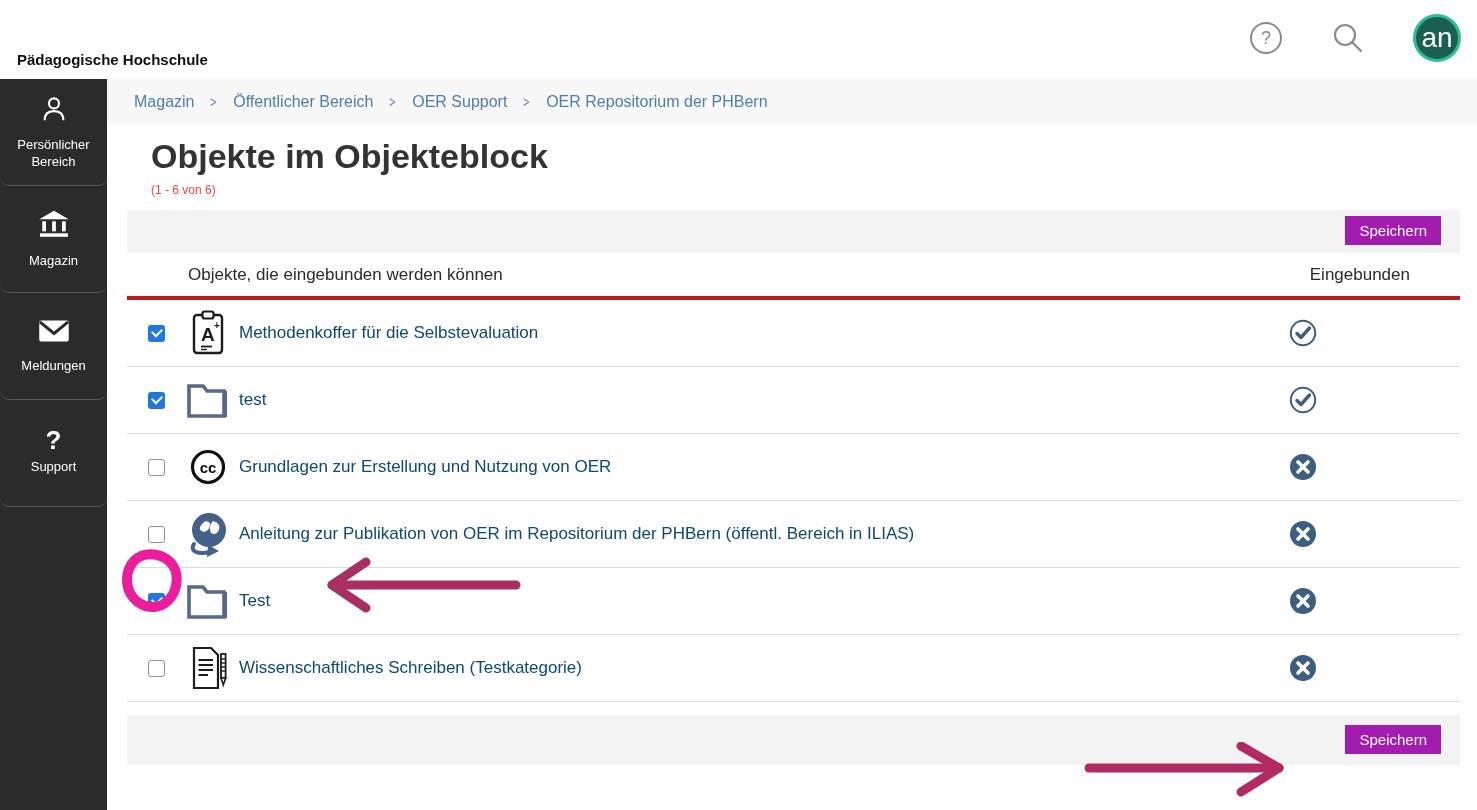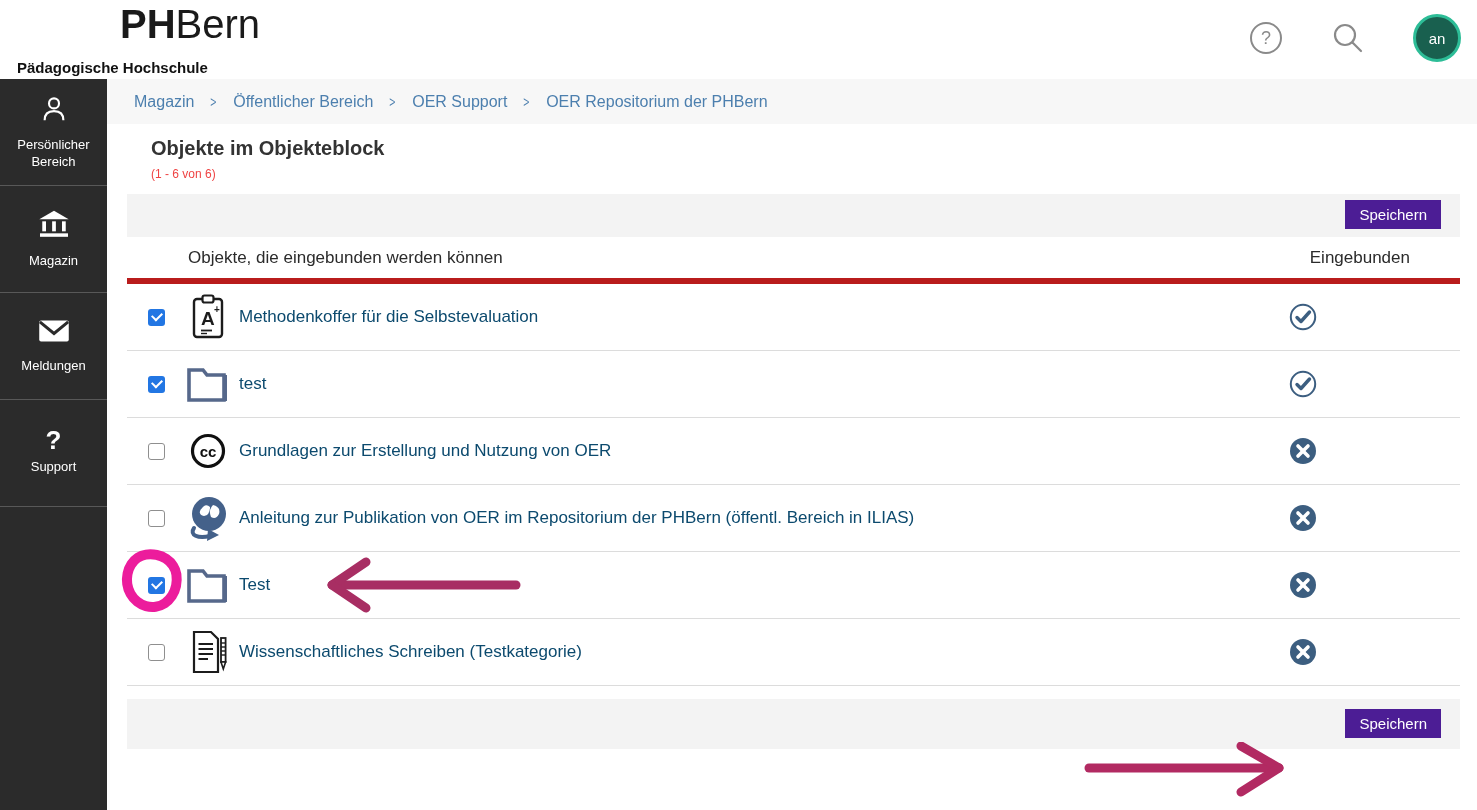--- a/index.html
+++ b/index.html
@@ -4,50 +4,50 @@
 <style>
   * { margin:0; padding:0; box-sizing:border-box; }
   html,body { width:1477px; height:810px; overflow:hidden; background:#fff;
     font-family:"Liberation Sans", sans-serif; color:#2b2b2b; }
 
   
   .header { position:relative; height:79px; background:#fff; }
   .logo-main { position:absolute; left:120px; top:2px; font-size:40px; letter-spacing:0; color:#1a1a1a; }
   .logo-main .bold { font-weight:700; }
   .logo-main .light { font-weight:400; }
-  .logo-sub { position:absolute; left:17px; top:51px; font-size:15px; font-weight:700; color:#111;margin-top:8px; }
+  .logo-sub { position:absolute; left:17px; top:51px; font-size:15px; font-weight:700; color:#111; }
   .header-right { position:absolute; right:16px; top:14px; display:flex; align-items:center; gap:48px; }
   .icon-btn { width:34px; height:34px; display:flex; align-items:center; justify-content:center; cursor:pointer; }
   .avatar { width:48px; height:48px; border-radius:50%; background:#19604f; border:3px solid #2dbd97;
-    color:#fff; font-size:15px; display:flex; align-items:center; justify-content:center; cursor:pointer; }
+    color:#fff; font-size:28px; display:flex; align-items:center; justify-content:center; cursor:pointer; }
 
   
   .sidebar { position:absolute; left:0; top:79px; width:107px; height:731px; background:#2b2b2b; }
   .side-item { height:107px; border-bottom:1px solid #585858; display:flex; flex-direction:column;
     align-items:center; justify-content:center; gap:9px; color:#fff; font-size:13px; text-align:center;
-    cursor:pointer; padding:0 4px; line-height:1.25; }
+    cursor:pointer; padding:0 4px; line-height:1.25;border-radius:9px; }
   .side-item .qmark { font-size:26px; font-weight:700; line-height:20px; }
 
   
   .main { position:absolute; left:107px; top:79px; width:1370px; height:731px; background:#fff; }
   .breadcrumb { height:45px; background:#f7f7f7; display:flex; align-items:center; padding-left:27px;
     font-size:16px; gap:15px; }
   .breadcrumb a { color:#4c7fae; text-decoration:none; cursor:pointer; }
   .crumb-sep { color:#4c7fae; font-size:15px; transform:scaleX(.7); font-weight:400; }
 
   .title-block { padding:13px 0 0 44px; }
-  .page-title { font-size:20px; font-weight:700; color:#333; }
+  .page-title { font-size:34px; font-weight:700; color:#333; }
   .pagination { font-size:12px; color:#ef4444; margin-top:7px; }
 
   .bar { margin:13px 17px 0 20px; height:43px; background:#f3f3f3; position:relative; }
-  .save-btn { position:absolute; right:19px; top:6px; background:#4c1d95; color:#fff; border:none;
+  .save-btn { position:absolute; right:19px; top:6px; background:#a21caf; color:#fff; border:none;
     font-size:15px; font-family:"Liberation Sans",sans-serif; padding:6px 14px; cursor:pointer; }
 
   .table { margin:0 17px 0 20px; position:relative; }
-  .thead { height:47px; display:flex; align-items:center; border-bottom:6px solid #b91c1c;
+  .thead { height:47px; display:flex; align-items:center; border-bottom:4px solid #b91c1c;
     font-size:17px; color:#2b2b2b; position:relative; }
   .thead .col-obj { padding-left:61px; }
   .thead .col-emb { position:absolute; right:50px; }
 
   .trow { height:67px; border-bottom:1px solid #dcdcdc; position:relative; display:flex; align-items:center; }
   .cb { position:absolute; left:21px; width:17px; height:17px; border-radius:3px; cursor:pointer; }
   .cb.checked { background:#2276e3; }
   .cb.checked::after { content:""; position:absolute; left:4px; top:3px; width:8px; height:5px;
     border-left:2.5px solid #fff; border-bottom:2.5px solid #fff; transform:rotate(-45deg); }
   .cb.unchecked { background:#fff; border:1.5px solid #8f8f8f; }
@@ -60,21 +60,20 @@
 
   
   .annot { position:absolute; pointer-events:none; }
   .annot-circle { left:122px; top:549px; width:60px; height:63px; border:10px solid #ec1c9c;
     border-radius:46% 54% 50% 50% / 50% 46% 54% 50%; transform:rotate(-8deg); }
 </style>
 </head>
 <body>
 
 <div class="header">
-  <div class="logo-main"><span class="bold">PH</span><span class="light">Bern</span></div>
   <div class="logo-sub">Pädagogische Hochschule</div>
   <div class="header-right">
     <div class="icon-btn">
       <svg width="34" height="34" viewBox="0 0 34 34">
           <circle cx="17" cy="17" r="15" fill="none" stroke="#8a8a8a" stroke-width="2"></circle>
           <text x="17" y="23" text-anchor="middle" font-size="18" fill="#8a8a8a" font-family="Liberation Sans,sans-serif">?</text>
         </svg>
     </div>
     <div class="icon-btn">
       <svg width="34" height="34" viewBox="0 0 34 34">

